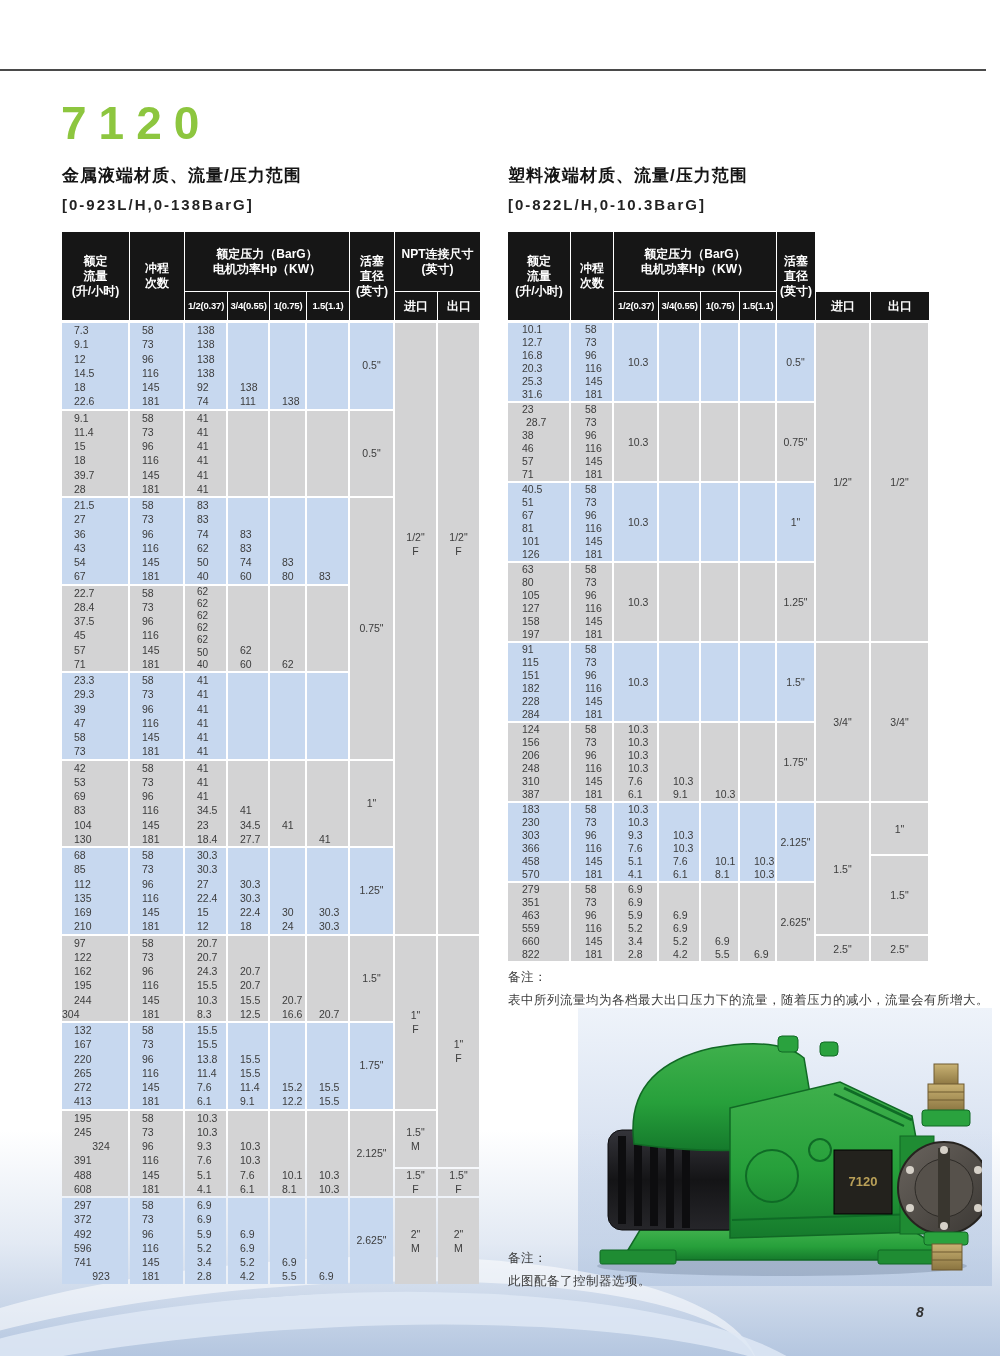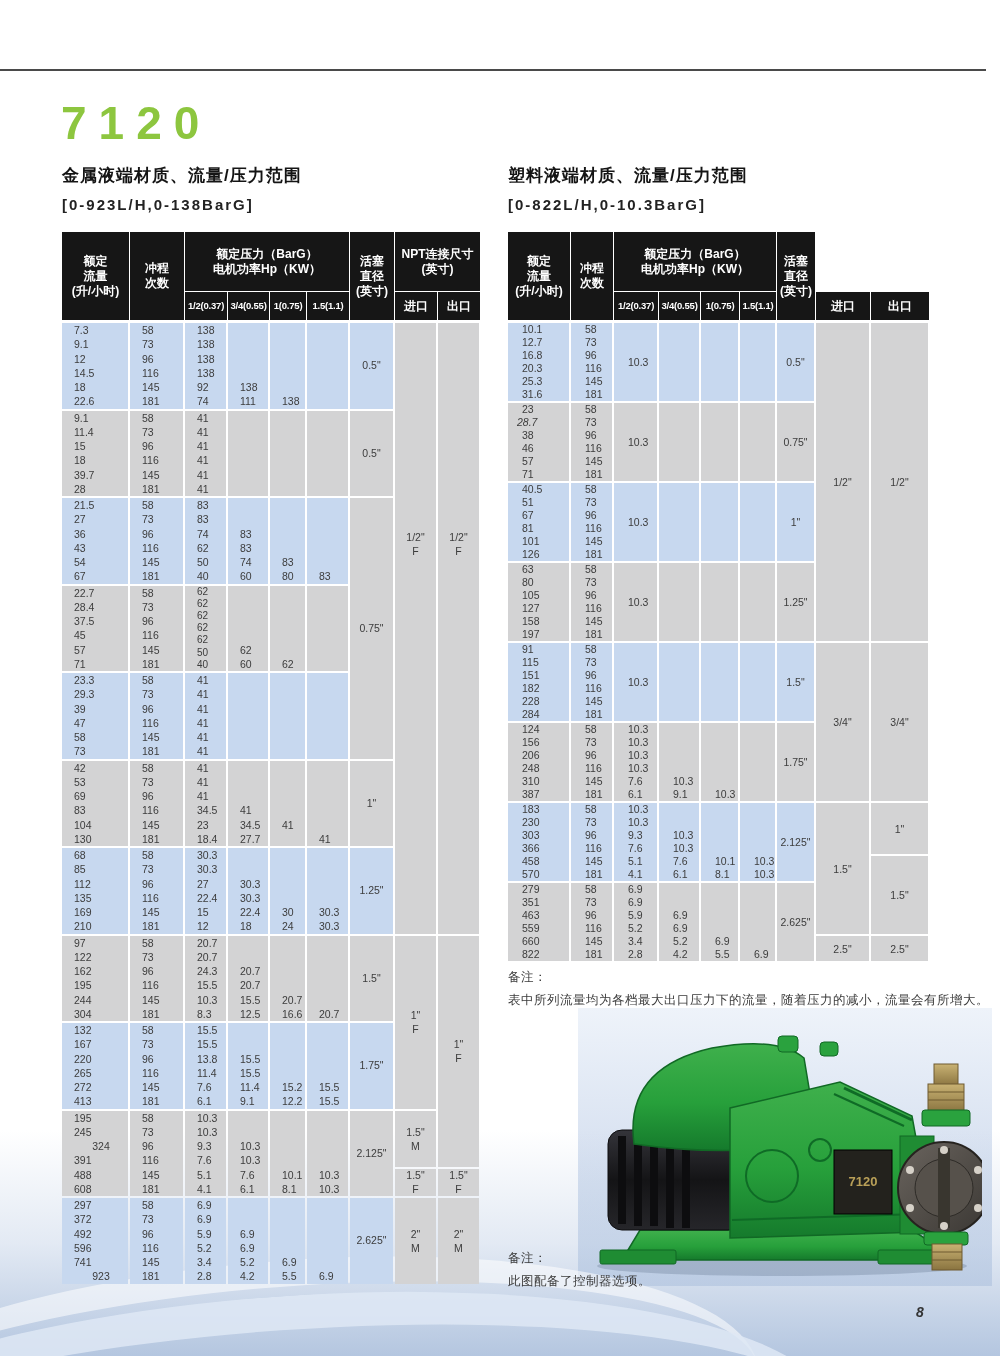--- a/index.html
+++ b/index.html
@@ -408,21 +408,21 @@
         <div class="ln" style="height: 14.25px; line-height: 14.25px; padding-left: 12px;"></div>
         <div class="ln" style="height: 14.25px; line-height: 14.25px; padding-left: 12px;">30.3</div>
         <div class="ln" style="height: 14.25px; line-height: 14.25px; padding-left: 12px;">30.3</div>
       </div>
       <div class="cell stripe-gray" style="left: 0px; top: 612.5px; width: 66px; height: 85.5px; font-size: 10.5px;">
         <div class="ln" style="height: 14.25px; line-height: 14.25px; padding-left: 12px;">97</div>
         <div class="ln" style="height: 14.25px; line-height: 14.25px; padding-left: 12px;">122</div>
         <div class="ln" style="height: 14.25px; line-height: 14.25px; padding-left: 12px;">162</div>
         <div class="ln" style="height: 14.25px; line-height: 14.25px; padding-left: 12px;">195</div>
         <div class="ln" style="height: 14.25px; line-height: 14.25px; padding-left: 12px;">244</div>
-        <div class="ln" style="height: 14.25px; line-height: 14.25px; padding-left: 12px;">304</div>
+        <div class="ln" style="height: 14.25px; line-height: 14.25px; ">304</div>
       </div>
       <div class="cell stripe-gray" style="left: 68px; top: 612.5px; width: 53px; height: 85.5px; font-size: 10.5px;">
         <div class="ln" style="height: 14.25px; line-height: 14.25px; padding-left: 12px;">58</div>
         <div class="ln" style="height: 14.25px; line-height: 14.25px; padding-left: 12px;">73</div>
         <div class="ln" style="height: 14.25px; line-height: 14.25px; padding-left: 12px;">96</div>
         <div class="ln" style="height: 14.25px; line-height: 14.25px; padding-left: 12px;">116</div>
         <div class="ln" style="height: 14.25px; line-height: 14.25px; padding-left: 12px;">145</div>
         <div class="ln" style="height: 14.25px; line-height: 14.25px; padding-left: 12px;">181</div>
       </div>
       <div class="cell stripe-gray" style="left: 123px; top: 612.5px; width: 41px; height: 85.5px; font-size: 10.5px;">
@@ -663,21 +663,21 @@
         <div class="ln" style="height: 13px; line-height: 13px; padding-left: 14px;">116</div>
         <div class="ln" style="height: 13px; line-height: 13px; padding-left: 14px;">145</div>
         <div class="ln" style="height: 13px; line-height: 13px; padding-left: 14px;">181</div>
       </div>
       <div class="cell stripe-blue merged" style="left: 106px; top: 0px; width: 43px; height: 78px; font-size: 10.5px; padding-left: 14px;">10.3</div>
       <div class="cell stripe-blue" style="left: 151px; top: 0px; width: 40px; height: 78px; font-size: 10.5px;"></div>
       <div class="cell stripe-blue" style="left: 193px; top: 0px; width: 37px; height: 78px; font-size: 10.5px;"></div>
       <div class="cell stripe-blue" style="left: 232px; top: 0px; width: 35px; height: 78px; font-size: 10.5px;"></div>
       <div class="cell stripe-gray" style="left: 0px; top: 80px; width: 61px; height: 78px; font-size: 10.5px;">
         <div class="ln" style="height: 13px; line-height: 13px; padding-left: 14px;">23</div>
-        <div class="ln" style="height: 13px; line-height: 13px; padding-left: 9px; font-style: italic;">28.7</div>
+        <div class="ln" style="height: 13px; line-height: 13px; padding-left: 18px;">28.7</div>
         <div class="ln" style="height: 13px; line-height: 13px; padding-left: 14px;">38</div>
         <div class="ln" style="height: 13px; line-height: 13px; padding-left: 14px;">46</div>
         <div class="ln" style="height: 13px; line-height: 13px; padding-left: 14px;">57</div>
         <div class="ln" style="height: 13px; line-height: 13px; padding-left: 14px;">71</div>
       </div>
       <div class="cell stripe-gray" style="left: 63px; top: 80px; width: 41px; height: 78px; font-size: 10.5px;">
         <div class="ln" style="height: 13px; line-height: 13px; padding-left: 14px;">58</div>
         <div class="ln" style="height: 13px; line-height: 13px; padding-left: 14px;">73</div>
         <div class="ln" style="height: 13px; line-height: 13px; padding-left: 14px;">96</div>
         <div class="ln" style="height: 13px; line-height: 13px; padding-left: 14px;">116</div>

